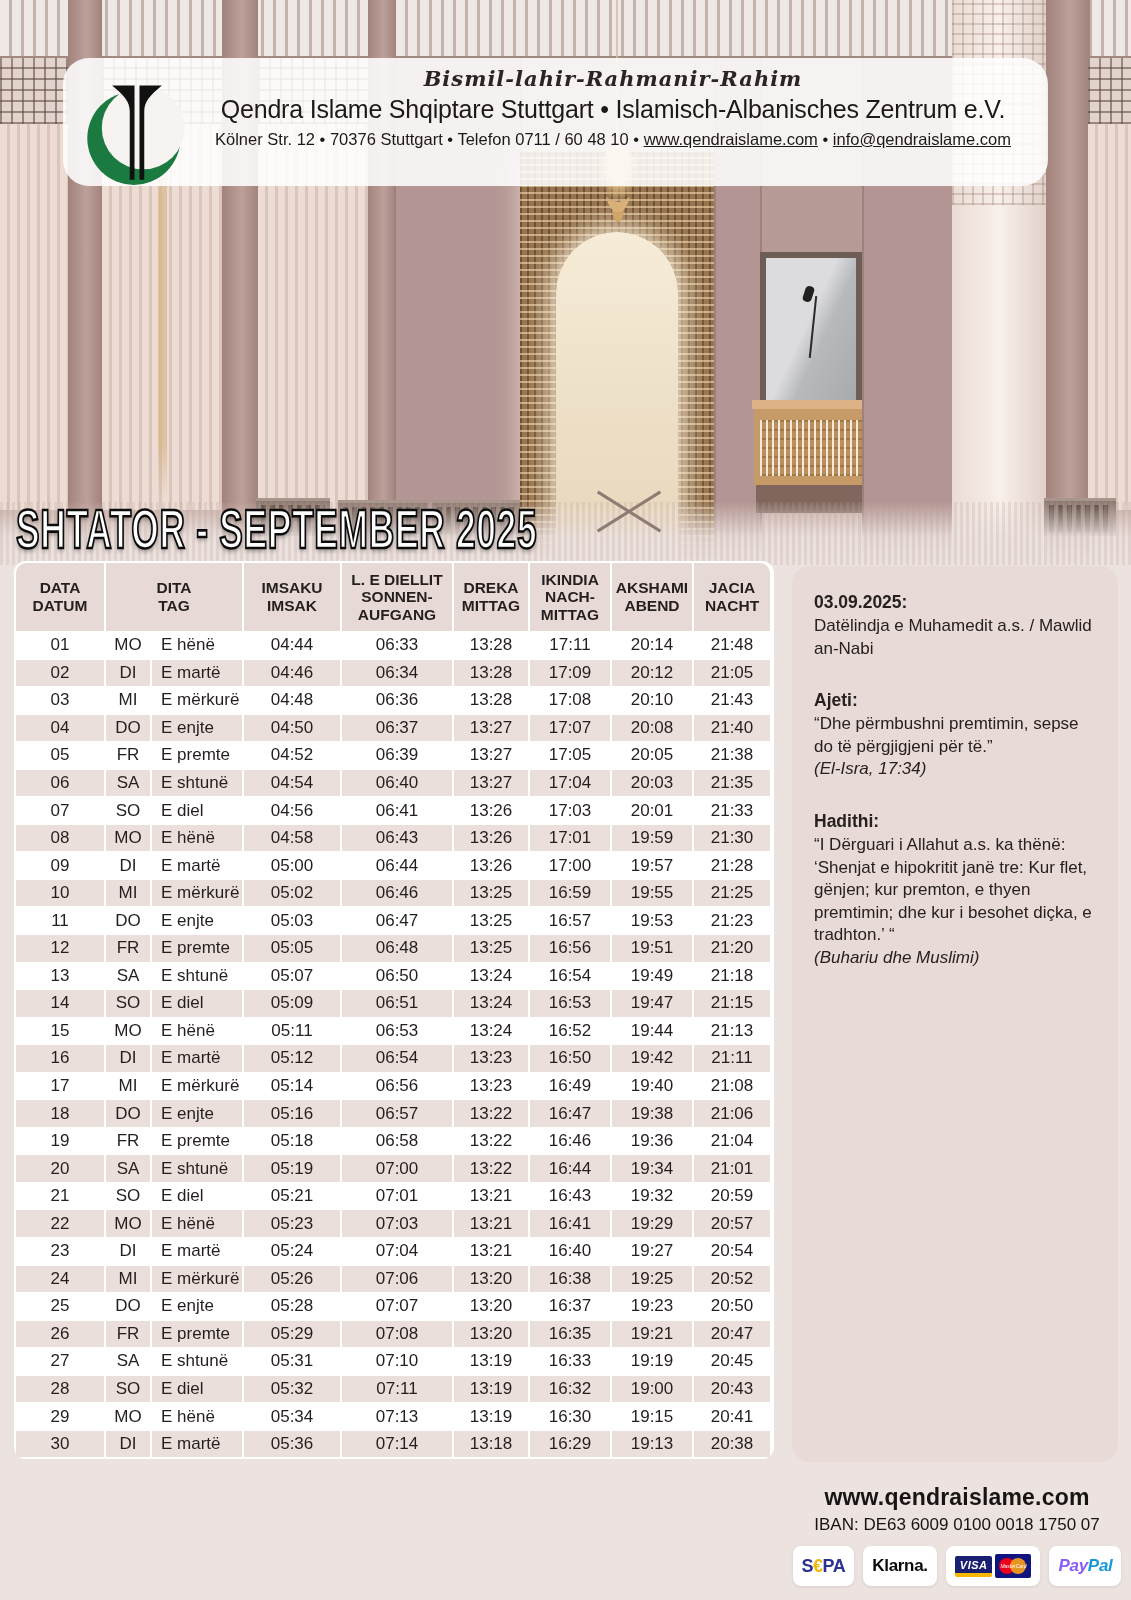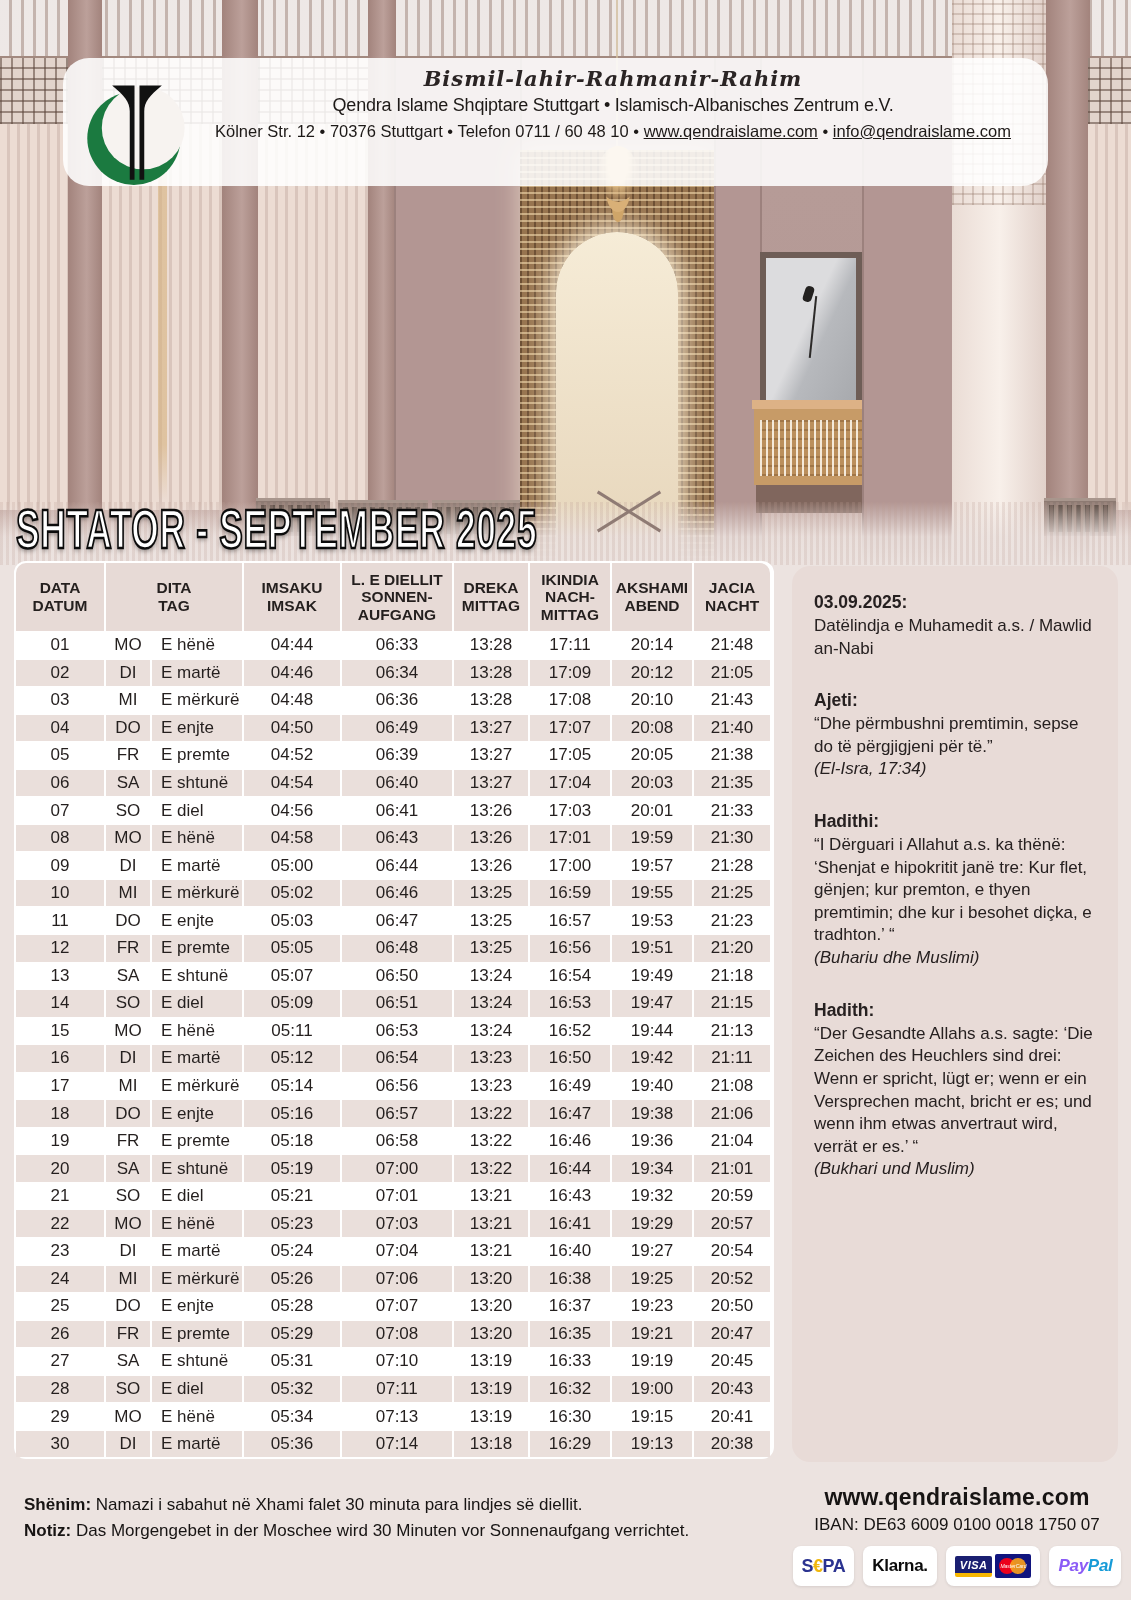--- a/index.html
+++ b/index.html
@@ -53,21 +53,21 @@
           background-image:repeating-linear-gradient(90deg,rgba(186,155,145,.22) 0 3px,transparent 3px 6px),
                            linear-gradient(180deg,rgba(236,227,224,0) 0,rgba(236,227,224,.9) 55%,#ece3e0 100%);}
   .xbar{left:592px;top:510px;width:74px;height:3px;background:#8f7b74;}
 
   
   .banner{position:absolute;left:63px;top:58px;width:985px;height:128px;z-index:6;
           background:rgba(255,255,255,.87);border-radius:26px;}
   .logo{position:absolute;left:22px;top:14px;width:104px;height:116px;}
   .banner-text{position:absolute;left:128px;top:8px;width:844px;text-align:center;}
   .bismillah{font-family:"DejaVu Serif",serif;font-style:italic;font-weight:bold;font-size:21px;color:#2a2424;letter-spacing:1px;}
-  .orgname{font-size:18px;color:#1d1917;margin-top:4px;letter-spacing:-0.2px;white-space:nowrap;}
+  .orgname{font-size:25px;color:#1d1917;margin-top:4px;letter-spacing:-0.2px;white-space:nowrap;}
   .addr{font-size:16.5px;color:#1d1917;margin-top:6px;white-space:nowrap;}
   .addr .lnk{text-decoration:underline;}
 
   
   .title{position:absolute;left:16px;top:497px;z-index:7;font-size:52px;font-weight:800;color:#ffffff;
          letter-spacing:1px;-webkit-text-stroke:2.4px #0c0c0c;white-space:nowrap;
          transform:scaleX(.68) scaleY(1.06);transform-origin:left top;
          text-shadow:0 3px 5px rgba(0,0,0,.35);}
 
   
@@ -244,21 +244,21 @@
       <div class="td c3">04:48</div>
       <div class="td c4">06:36</div>
       <div class="td c5">13:28</div>
       <div class="td c6">17:08</div>
       <div class="td c7">20:10</div>
       <div class="td c8">21:43</div>
       <div class="td c0 alt">04</div>
       <div class="td c1 alt">DO</div>
       <div class="td c2 alt">E enjte</div>
       <div class="td c3 alt">04:50</div>
-      <div class="td c4 alt">06:49</div>
+      <div class="td c4 alt">06:37</div>
       <div class="td c5 alt">13:27</div>
       <div class="td c6 alt">17:07</div>
       <div class="td c7 alt">20:08</div>
       <div class="td c8 alt">21:40</div>
       <div class="td c0">05</div>
       <div class="td c1">FR</div>
       <div class="td c2">E premte</div>
       <div class="td c3">04:52</div>
       <div class="td c4">06:39</div>
       <div class="td c5">13:27</div>
@@ -500,31 +500,22 @@
       <div class="section">
         <h3>Ajeti:</h3>
         <p>“Dhe përmbushni premtimin, sepse do të përgjigjeni për të.”</p>
         <p class="src">(El-Isra, 17:34)</p>
       </div>
       <div class="section">
         <h3>Hadithi:</h3>
         <p>“I Dërguari i Allahut a.s. ka thënë: ‘Shenjat e hipokritit janë tre: Kur flet, gënjen; kur premton, e thyen premtimin; dhe kur i besohet diçka, e tradhton.’ “</p>
         <p class="src">(Buhariu dhe Muslimi)</p>
       </div>
-      <div class="section">
-        <h3>Hadith:</h3>
-        <p>“Der Gesandte Allahs a.s. sagte: ‘Die Zeichen des Heuchlers sind drei: Wenn er spricht, lügt er; wenn er ein Versprechen macht, bricht er es; und wenn ihm etwas anvertraut wird, verrät er es.’ “</p>
-        <p class="src">(Bukhari und Muslim)</p>
-      </div>
     </div>
 
-  <div class="notes">
-    <div><b>Shënim:</b><span> Namazi i sabahut në Xhami falet 30 minuta para lindjes së diellit.</span></div>
-    <div><b>Notiz:</b><span> Das Morgengebet in der Moschee wird 30 Minuten vor Sonnenaufgang verrichtet.</span></div>
-  </div>
 
   <div class="webblock">
     <div class="site">www.qendraislame.com</div>
     <div class="iban">IBAN: DE63 6009 0100 0018 1750 07</div>
     <div class="badges">
       <div class="badge">
         <span class="sepa"><span>S</span><span class="euro">€</span><span>PA</span></span>
       </div>
       <div class="badge">
         <span class="klarna">Klarna.</span>

